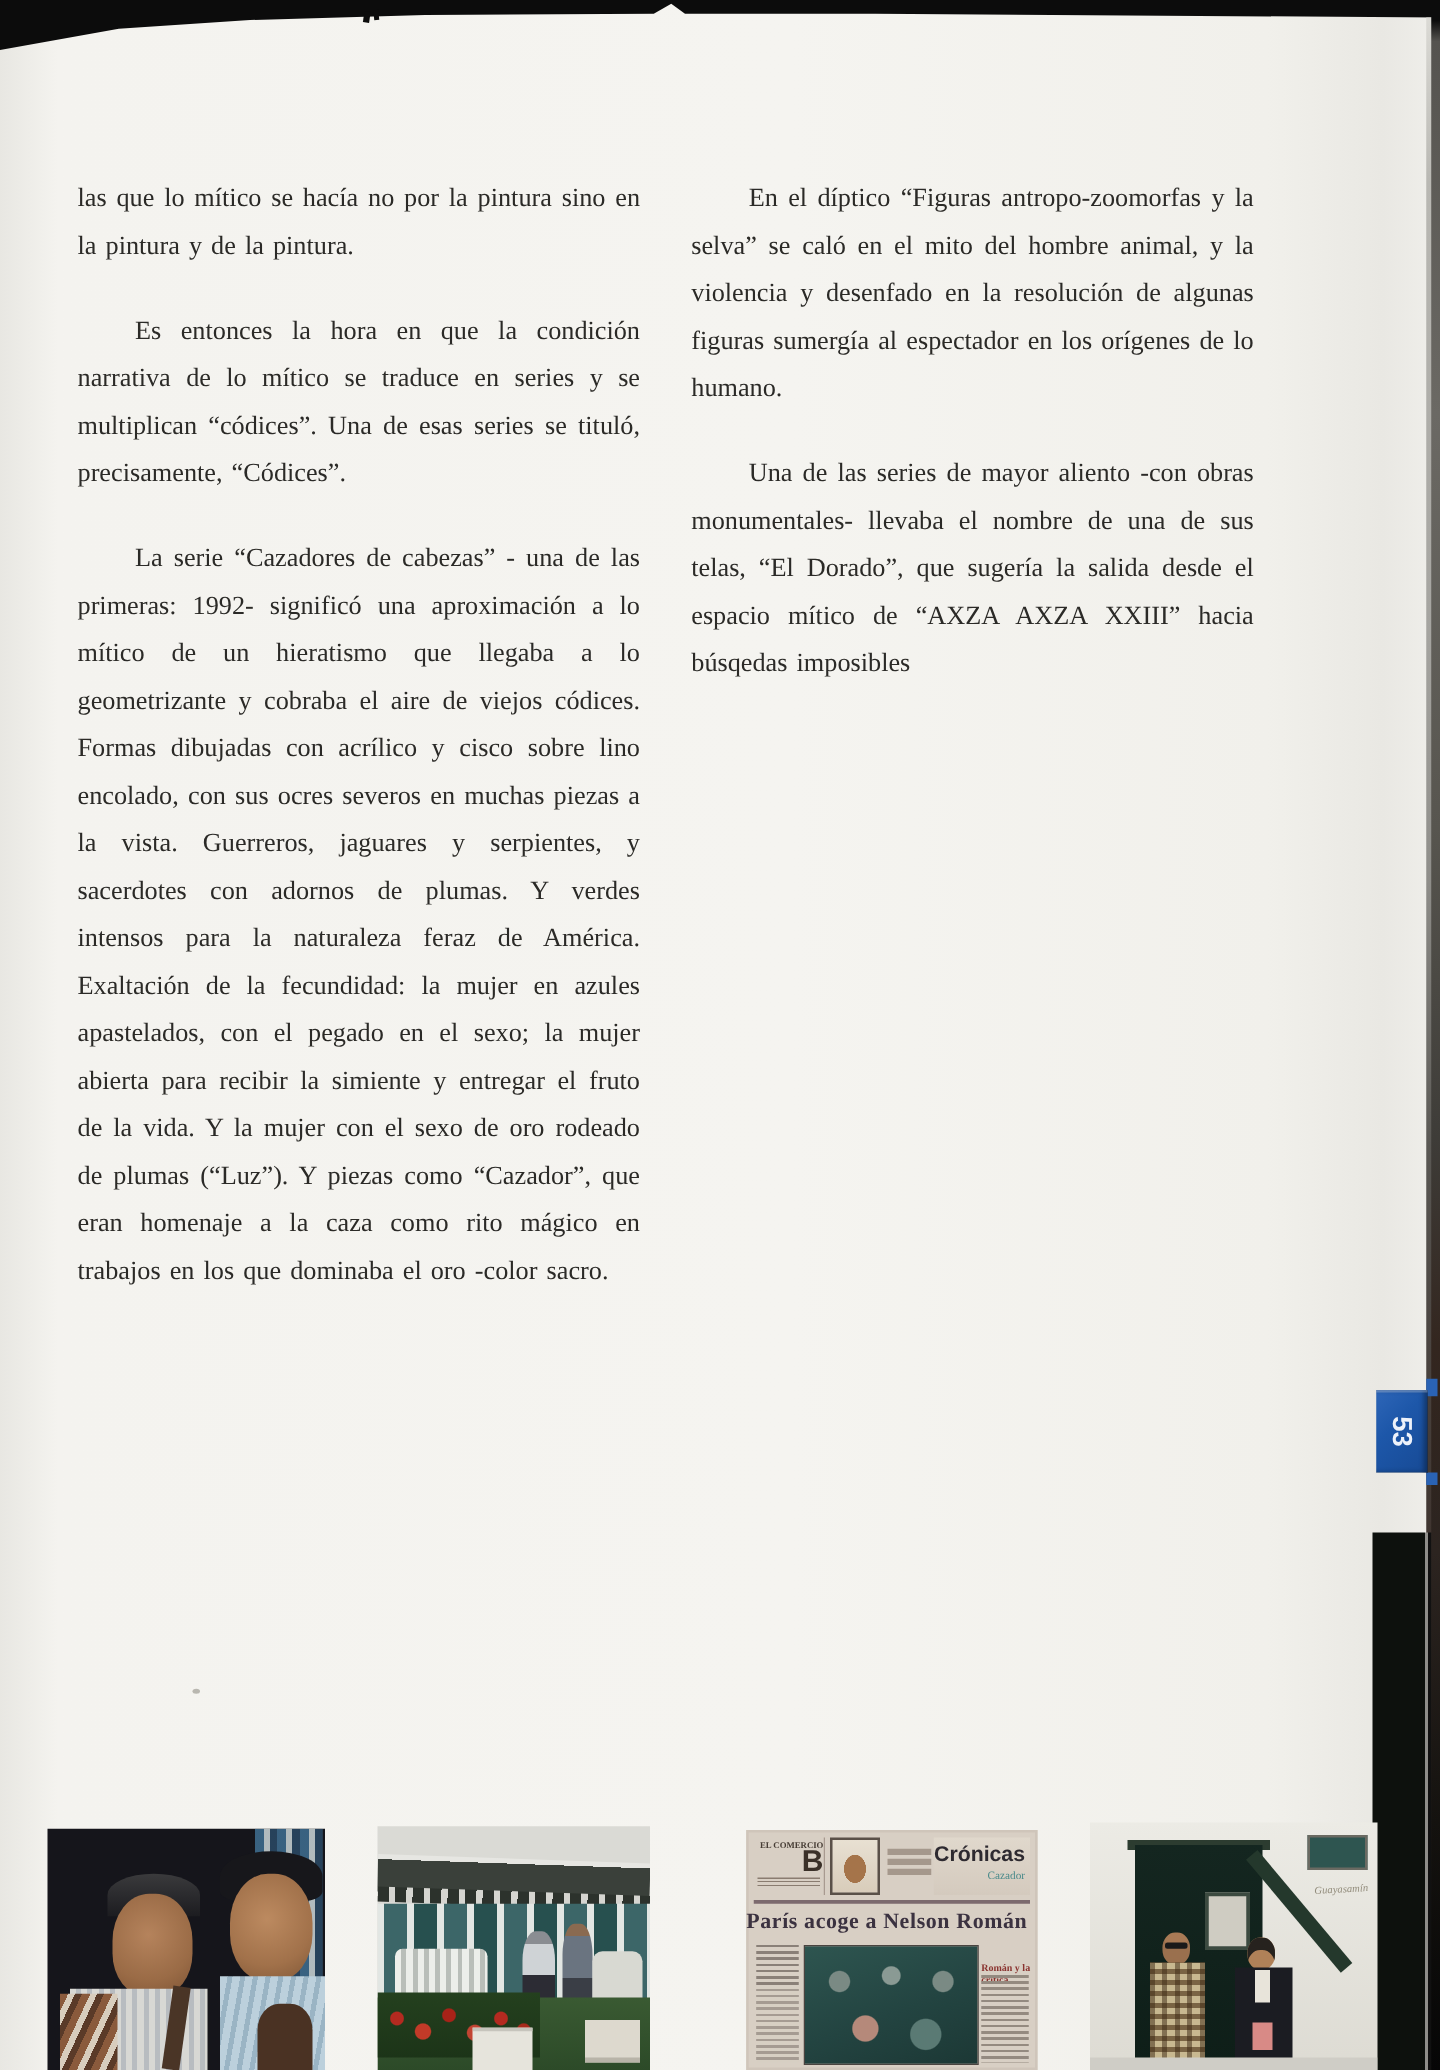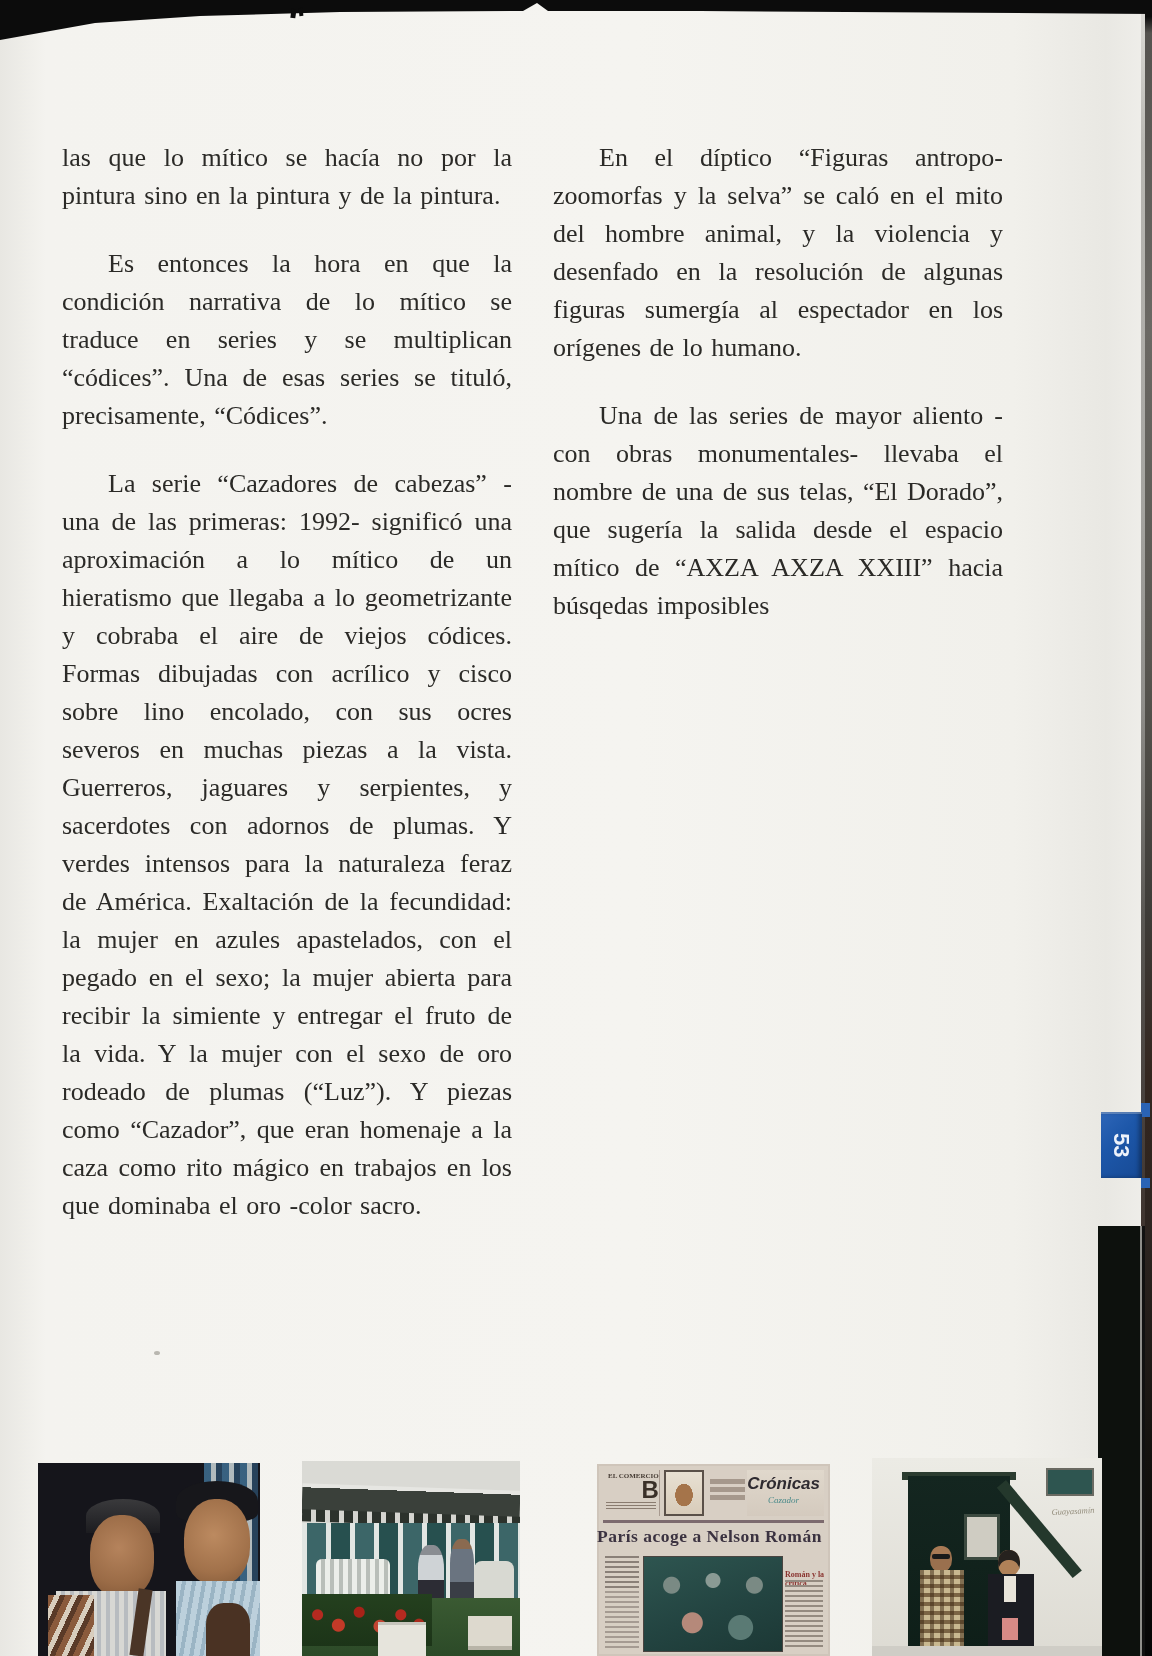--- a/index.html
+++ b/index.html
@@ -28,21 +28,21 @@
     box-shadow:inset 0 2px 0 rgba(255,255,255,.25), inset -3px 0 4px rgba(0,0,0,.35);
   }
   .page-tab span{
     position:absolute;inset:0;display:block;
     writing-mode:vertical-rl;text-align:center;line-height:41px;
     color:#edf2fa;font-family:"Liberation Sans",sans-serif;font-size:22px;font-weight:bold;
   }
   
   .col{
     position:absolute;top:139px;width:450px;
-    font-size:26px;line-height:38px;color:#2b2a27;
+    font-size:21px;line-height:38px;color:#2b2a27;
     text-align:justify;word-spacing:2px;
   }
   .col-left{left:62px;}
   .col-right{left:553px;}
   .col p{margin:0 0 30px 0;text-indent:46px;}
   .col p.flush{text-indent:0;}
   
   .photo{position:absolute;overflow:hidden;}
   .abs{position:absolute;}
   
@@ -100,21 +100,21 @@
   #photo3 .np-head{left:6px;top:6px;width:221px;height:46px;display:flex;align-items:stretch;position:absolute;}
   .np-brand{width:62px;text-align:right;border-right:1px solid #a89a90;padding-top:2px;}
   .np-brand .m{font-size:7px;font-weight:bold;letter-spacing:0;color:#463c34;}
   .np-brand .b{font-size:24px;font-weight:bold;line-height:20px;color:#3a3028;font-family:"Liberation Sans",sans-serif;}
   .np-brand .l{height:8px;margin:2px 3px 0 3px;background:repeating-linear-gradient(#8a7c70 0 1px,transparent 1px 3px);}
   .np-pic{width:40px;margin:0 4px;border:2px solid #5a5048;background:
       radial-gradient(ellipse at 50% 55%,#a5744a 0 34%,transparent 35%),
       linear-gradient(#e8e0d2,#d8ccba);}
   .np-mid{width:44px;padding-top:6px;}
   .np-mid i{display:block;height:5px;margin:3px 2px;background:#a5988c;}
-  .np-sec{flex:1;text-align:center;padding:4px 4px 0 0;background:linear-gradient(#e0d8cc,#d4cabe);font-style:italic;}
+  .np-sec{flex:1;text-align:right;padding:4px 4px 0 0;background:linear-gradient(#e0d8cc,#d4cabe);}
   .np-sec .s1{font-family:"Liberation Sans",sans-serif;font-weight:bold;font-size:17px;color:#2e2a30;}
   .np-sec .s2{font-size:9px;color:#4a8a8a;margin-top:1px;}
   #photo3 .np-rule{left:6px;top:56px;width:221px;height:3px;background:#7c6a6e;position:absolute;}
   #photo3 .np-headline{left:0;top:62px;width:218px;position:absolute;
     font-weight:bold;font-size:17.5px;color:#3b3240;letter-spacing:.5px;white-space:nowrap;}
   #photo3 .np-colL{left:8px;top:92px;width:34px;height:94px;position:absolute;
     background:repeating-linear-gradient(#8a8078 0 2px,transparent 2px 5px);
     box-shadow:inset 0 -60px 0 rgba(216,207,196,.35);}
   #photo3 .np-paint{left:46px;top:92px;width:138px;height:94px;position:absolute;border:1px solid #4a4440;
     background:

